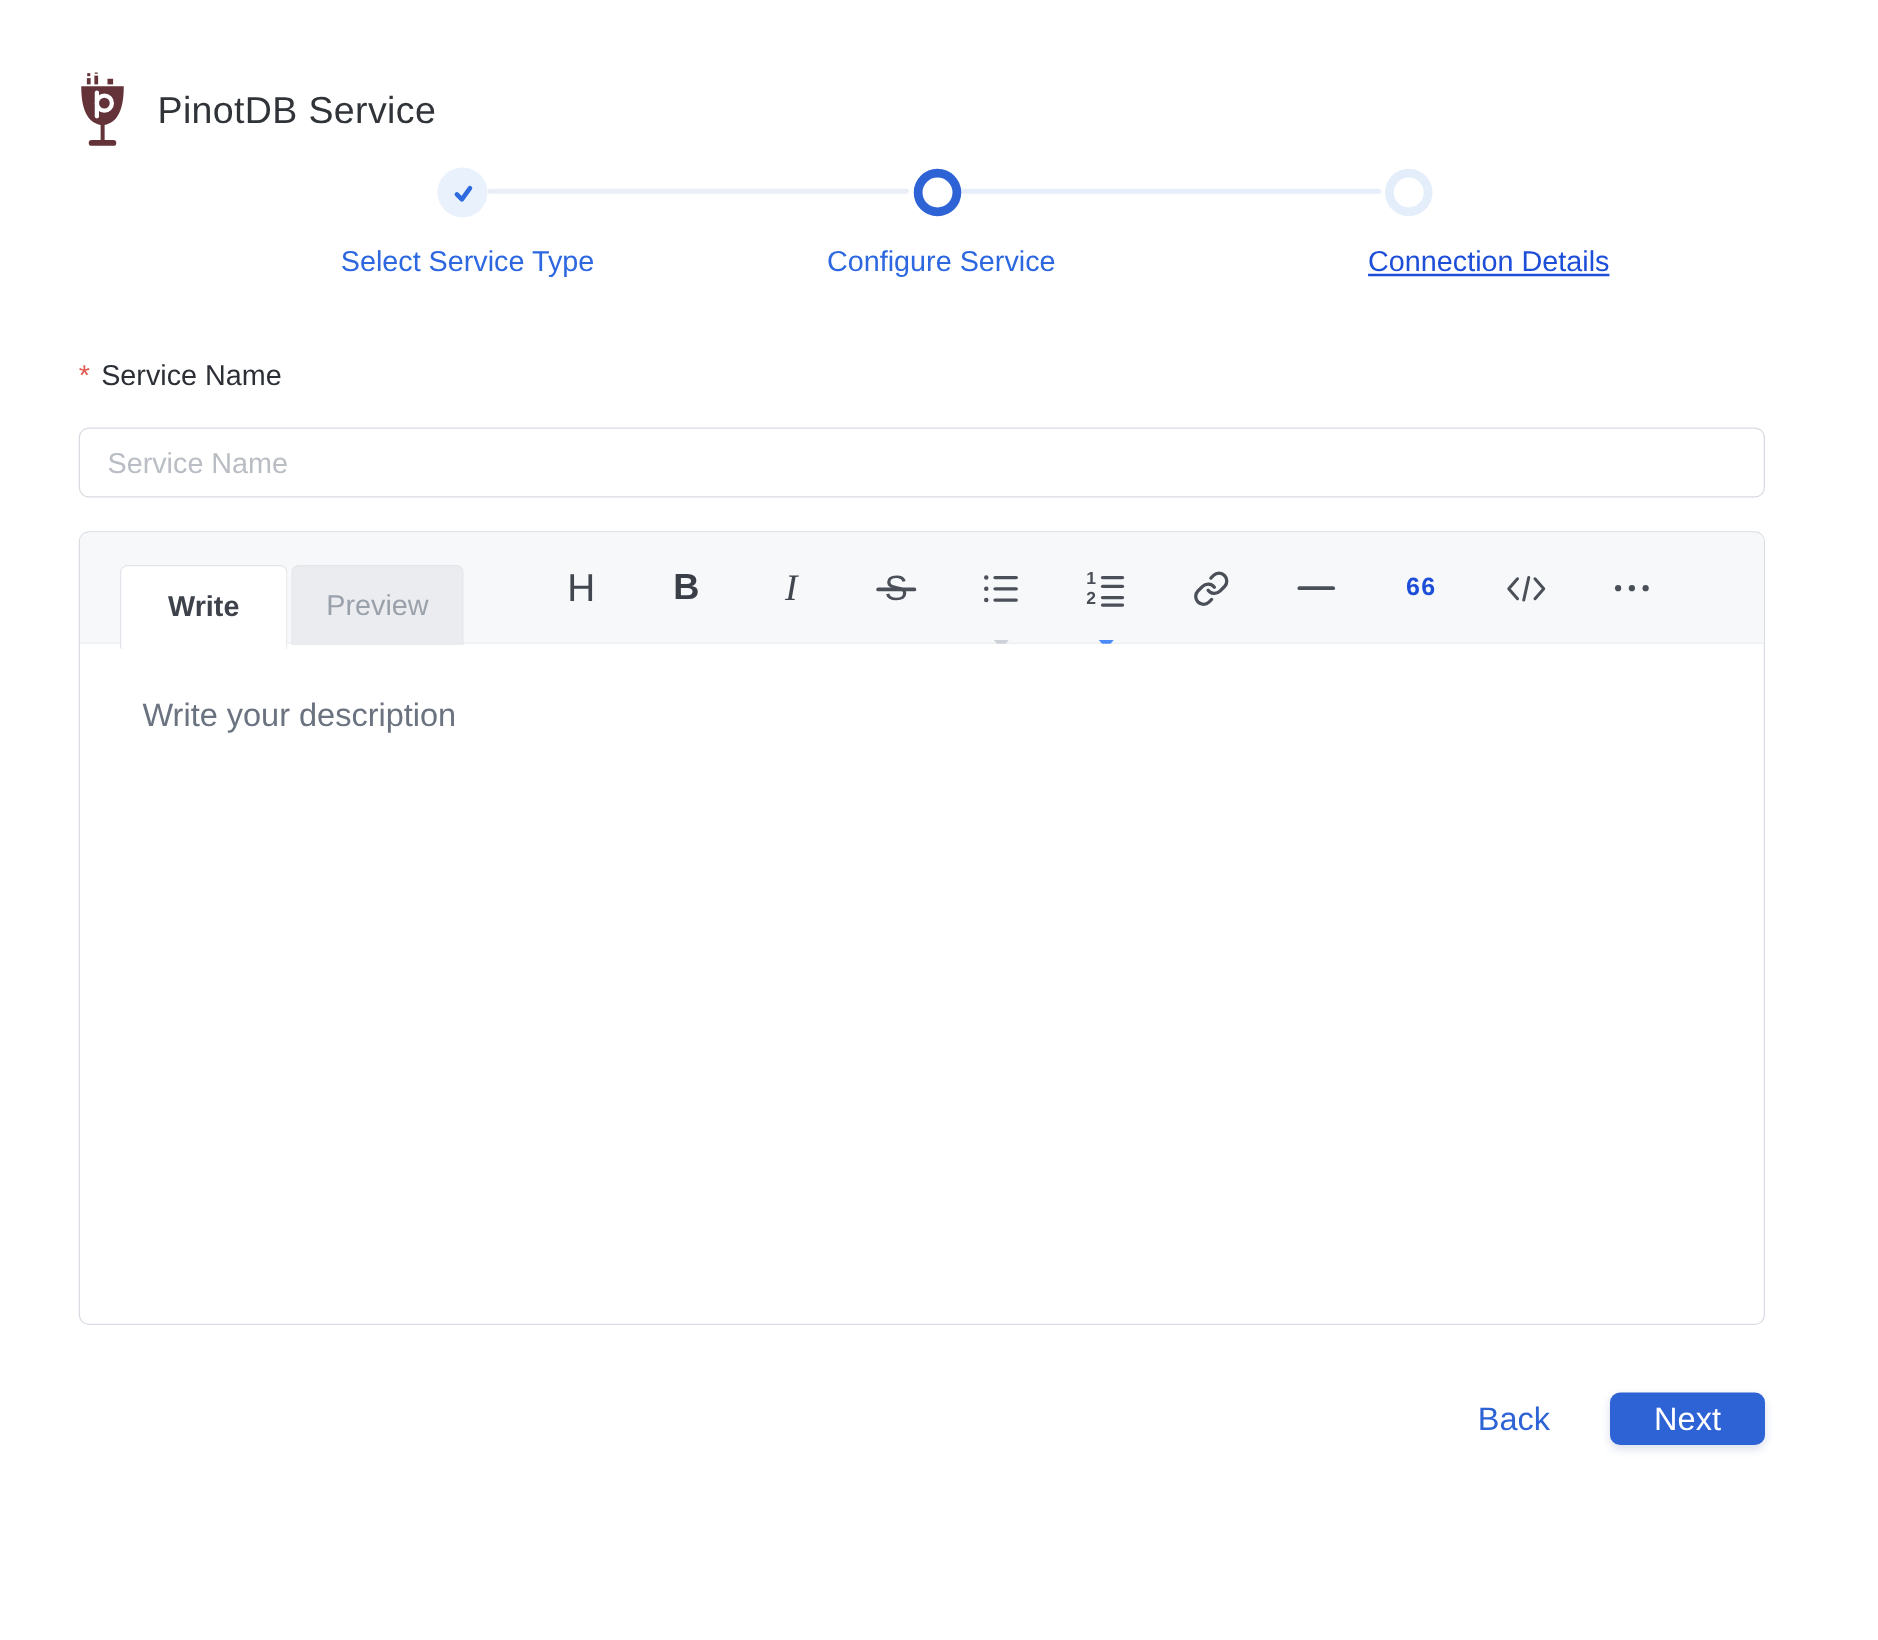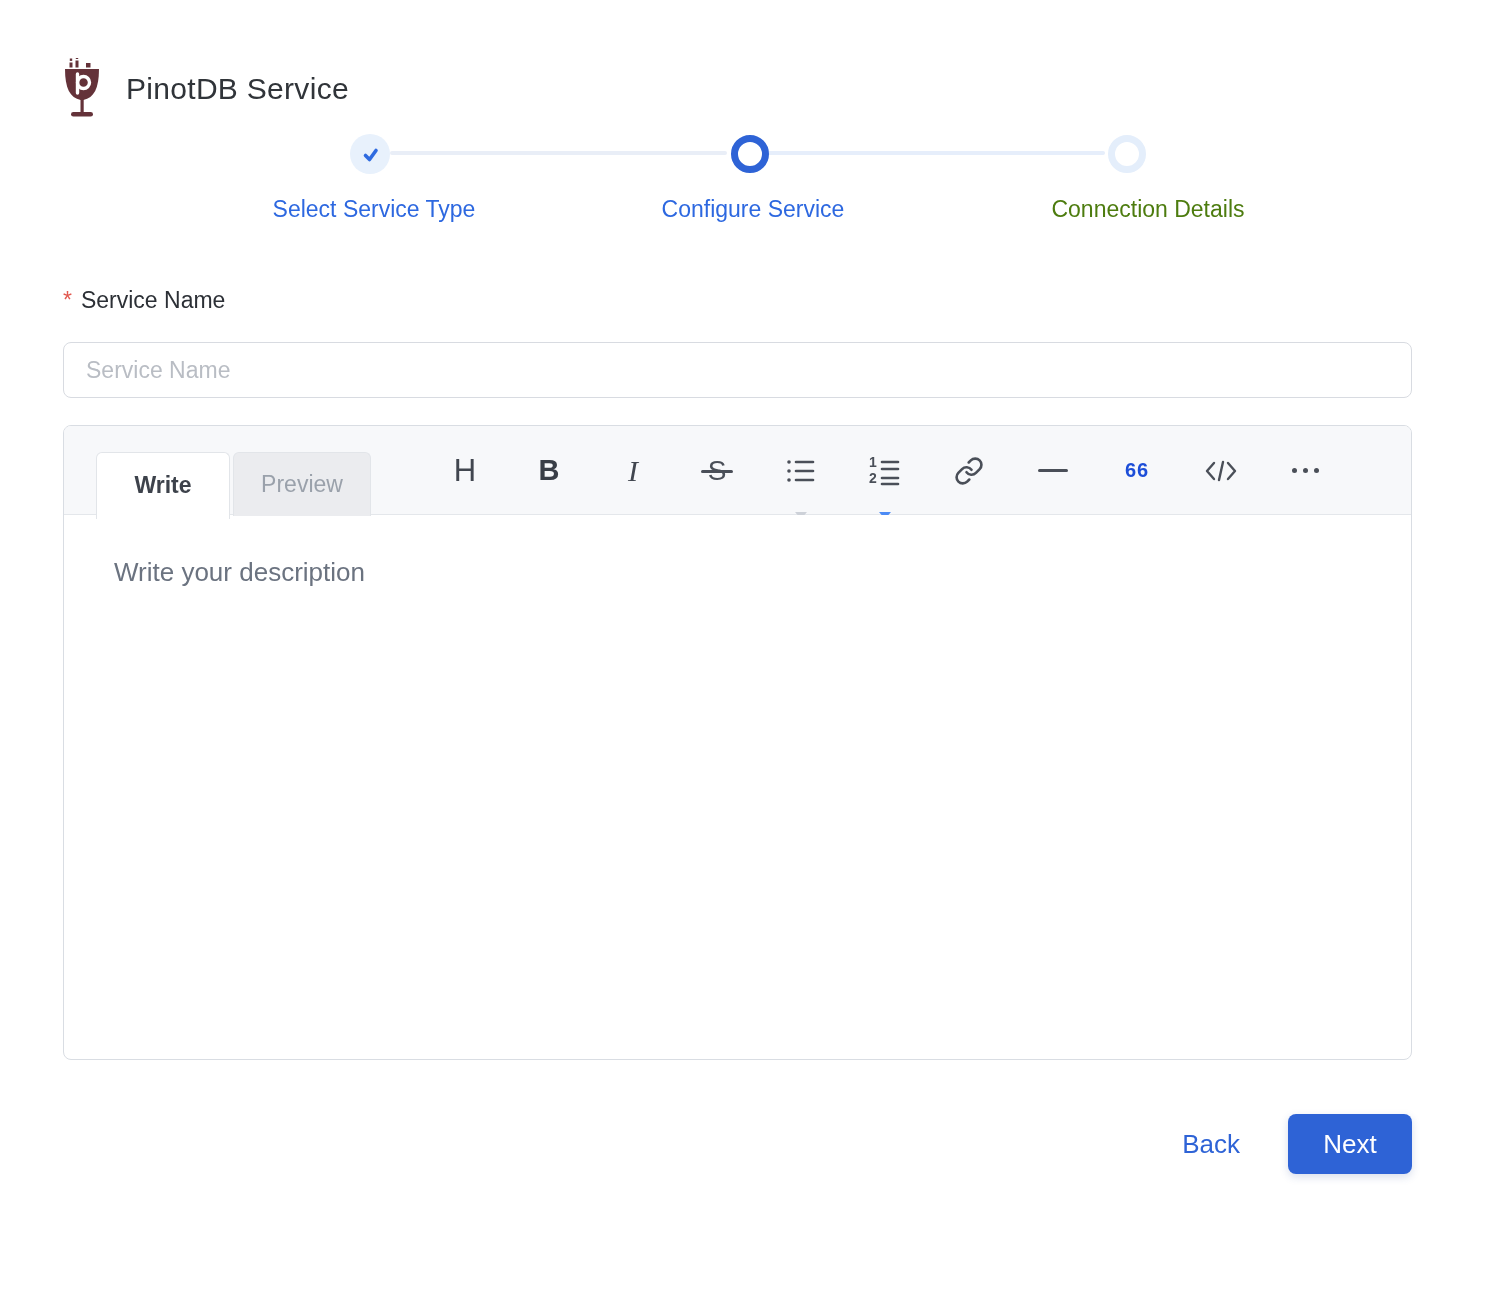--- a/index.html
+++ b/index.html
@@ -22,21 +22,21 @@
   .step-line { position: absolute; top: 17px; height: 4px; background: #e9eef7; border-radius: 2px; }
   .step-line.l1 { left: 327px; width: 337px; }
   .step-line.l2 { left: 702px; width: 340px; background: #e6eefb; }
   .step-circle { position: absolute; top: 0; border-radius: 50%; display: flex; align-items: center; justify-content: center; cursor: pointer; }
   .step-circle.completed { left: 287px; width: 40px; height: 40px; background: #e8f1fc; }
   .step-circle.active { left: 668px; top: 1px; width: 38px; height: 38px; background: #ffffff; border: 7px solid #2e63d6; }
   .step-circle.upcoming { left: 1045px; top: 1px; width: 38px; height: 38px; background: #ffffff; border: 7px solid #e4eefb; }
   .step-label { position: absolute; top: 62px; transform: translateX(-50%); font-size: 23px; font-weight: 500; white-space: nowrap; cursor: pointer; }
   .step-label.s0 { left: 311px; color: #2d68e0; }
   .step-label.s1 { left: 690px; color: #2d68e0; }
-  .step-label.s2 { left: 1085px; color: #4d7c0f; }
+  .step-label.s2 { left: 1128px; color: #1d4ed8; text-decoration: underline; }
 
   
   .field-label { font-size: 23px; font-weight: 500; color: #2c3036; display: flex; align-items: baseline; }
   .label-service { margin-top: 41px; }
   .req-star { color: #e25950; margin-right: 9px; font-size: 23px; }
   .text-input {
     margin-top: 28px; width: 100%; height: 56px;
     border: 1.5px solid #d8dbe1; border-radius: 8px;
     padding: 0 22px; font-size: 23px; color: #333;
     font-family: "Liberation Sans", "DejaVu Sans", sans-serif;
@@ -72,21 +72,21 @@
     width: 100%; height: 100%; border: none; outline: none; resize: none;
     padding: 42px 50px; font-size: 26px; color: #394049; background: transparent;
     font-family: "Liberation Sans", "DejaVu Sans", sans-serif; border-radius: 0 0 8px 8px;
   }
   .editor-textarea::placeholder { color: #6b7380; }
 
   
   .footer { display: flex; justify-content: flex-end; align-items: center; gap: 48px; margin-top: 54px; }
   .back-btn { background: none; border: none; color: #2e63d6; font-size: 26px; font-weight: 500; cursor: pointer;
               font-family: "Liberation Sans", "DejaVu Sans", sans-serif; }
-  .next-btn { width: 124px; height: 60px; background: #2e63d6; color: #ffffff; border: none; border-radius: 8px;
+  .next-btn { width: 124px; height: 42px; background: #2e63d6; color: #ffffff; border: none; border-radius: 8px;
               font-size: 26px; font-weight: 500; cursor: pointer; box-shadow: 0 3px 8px rgba(40, 70, 150, 0.18);
               font-family: "Liberation Sans", "DejaVu Sans", sans-serif; }
   svg { display: block; }
 </style>
 </head>
 <body>
 
 <div class="page">
 
   <header class="app-header">

